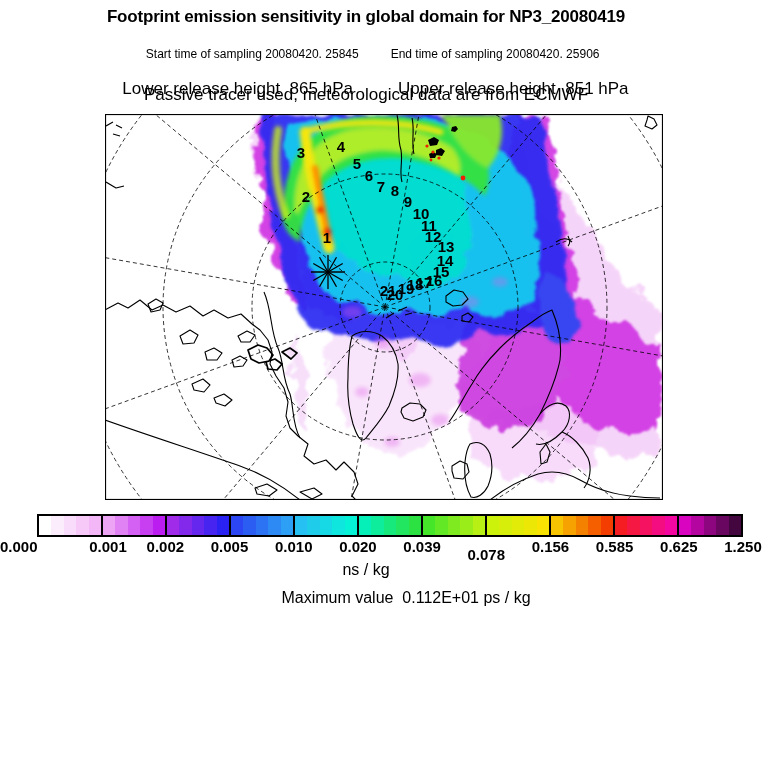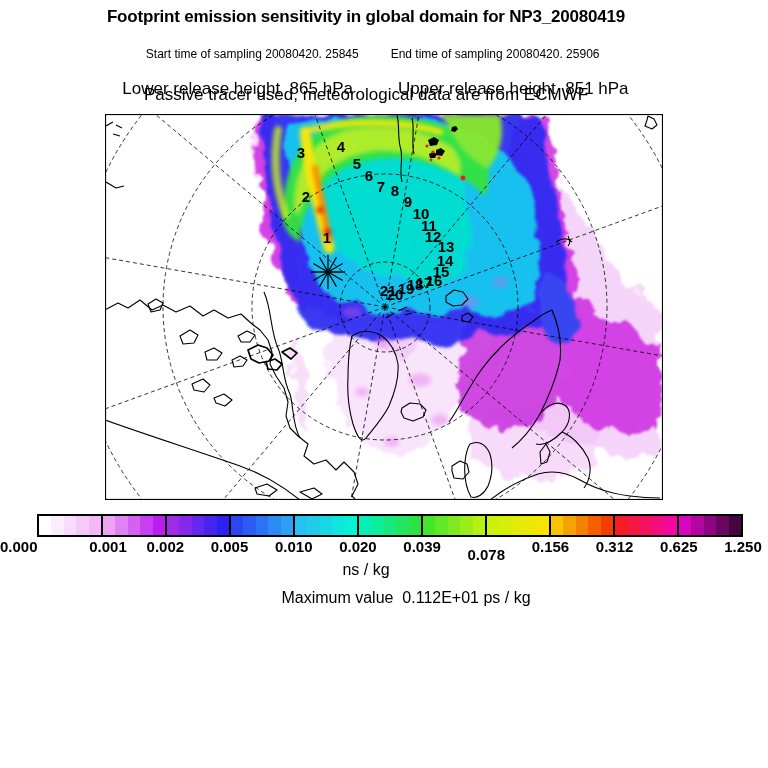--- a/index.html
+++ b/index.html
@@ -300,20 +300,20 @@
   <div id="cb-labels">
       <span class="first" style="left: 0px; text-align: right;">0.000</span>
       <span style="left: 96px; margin-left: 12px;">0.001</span>
       <span style="left: 165.364px;">0.002</span>
       <span style="left: 229.545px;">0.005</span>
       <span style="left: 293.727px;">0.010</span>
       <span style="left: 357.909px;">0.020</span>
       <span style="left: 422.091px;">0.039</span>
       <span style="left: 486.273px; margin-top: 8px;">0.078</span>
       <span style="left: 550.455px;">0.156</span>
-      <span style="left: 614.636px;">0.312</span>
+      <span style="left: 614.636px;">0.585</span>
       <span style="left: 678.818px; text-align: right;">0.625</span>
       <span style="left: 743px;">1.250</span>
     </div>
   <div class="hline unit-line">ns / kg</div>
   <div class="hline max-line">Maximum value  0.112E+01 ps / kg</div>
 
 </div>
 
 </body></html>

